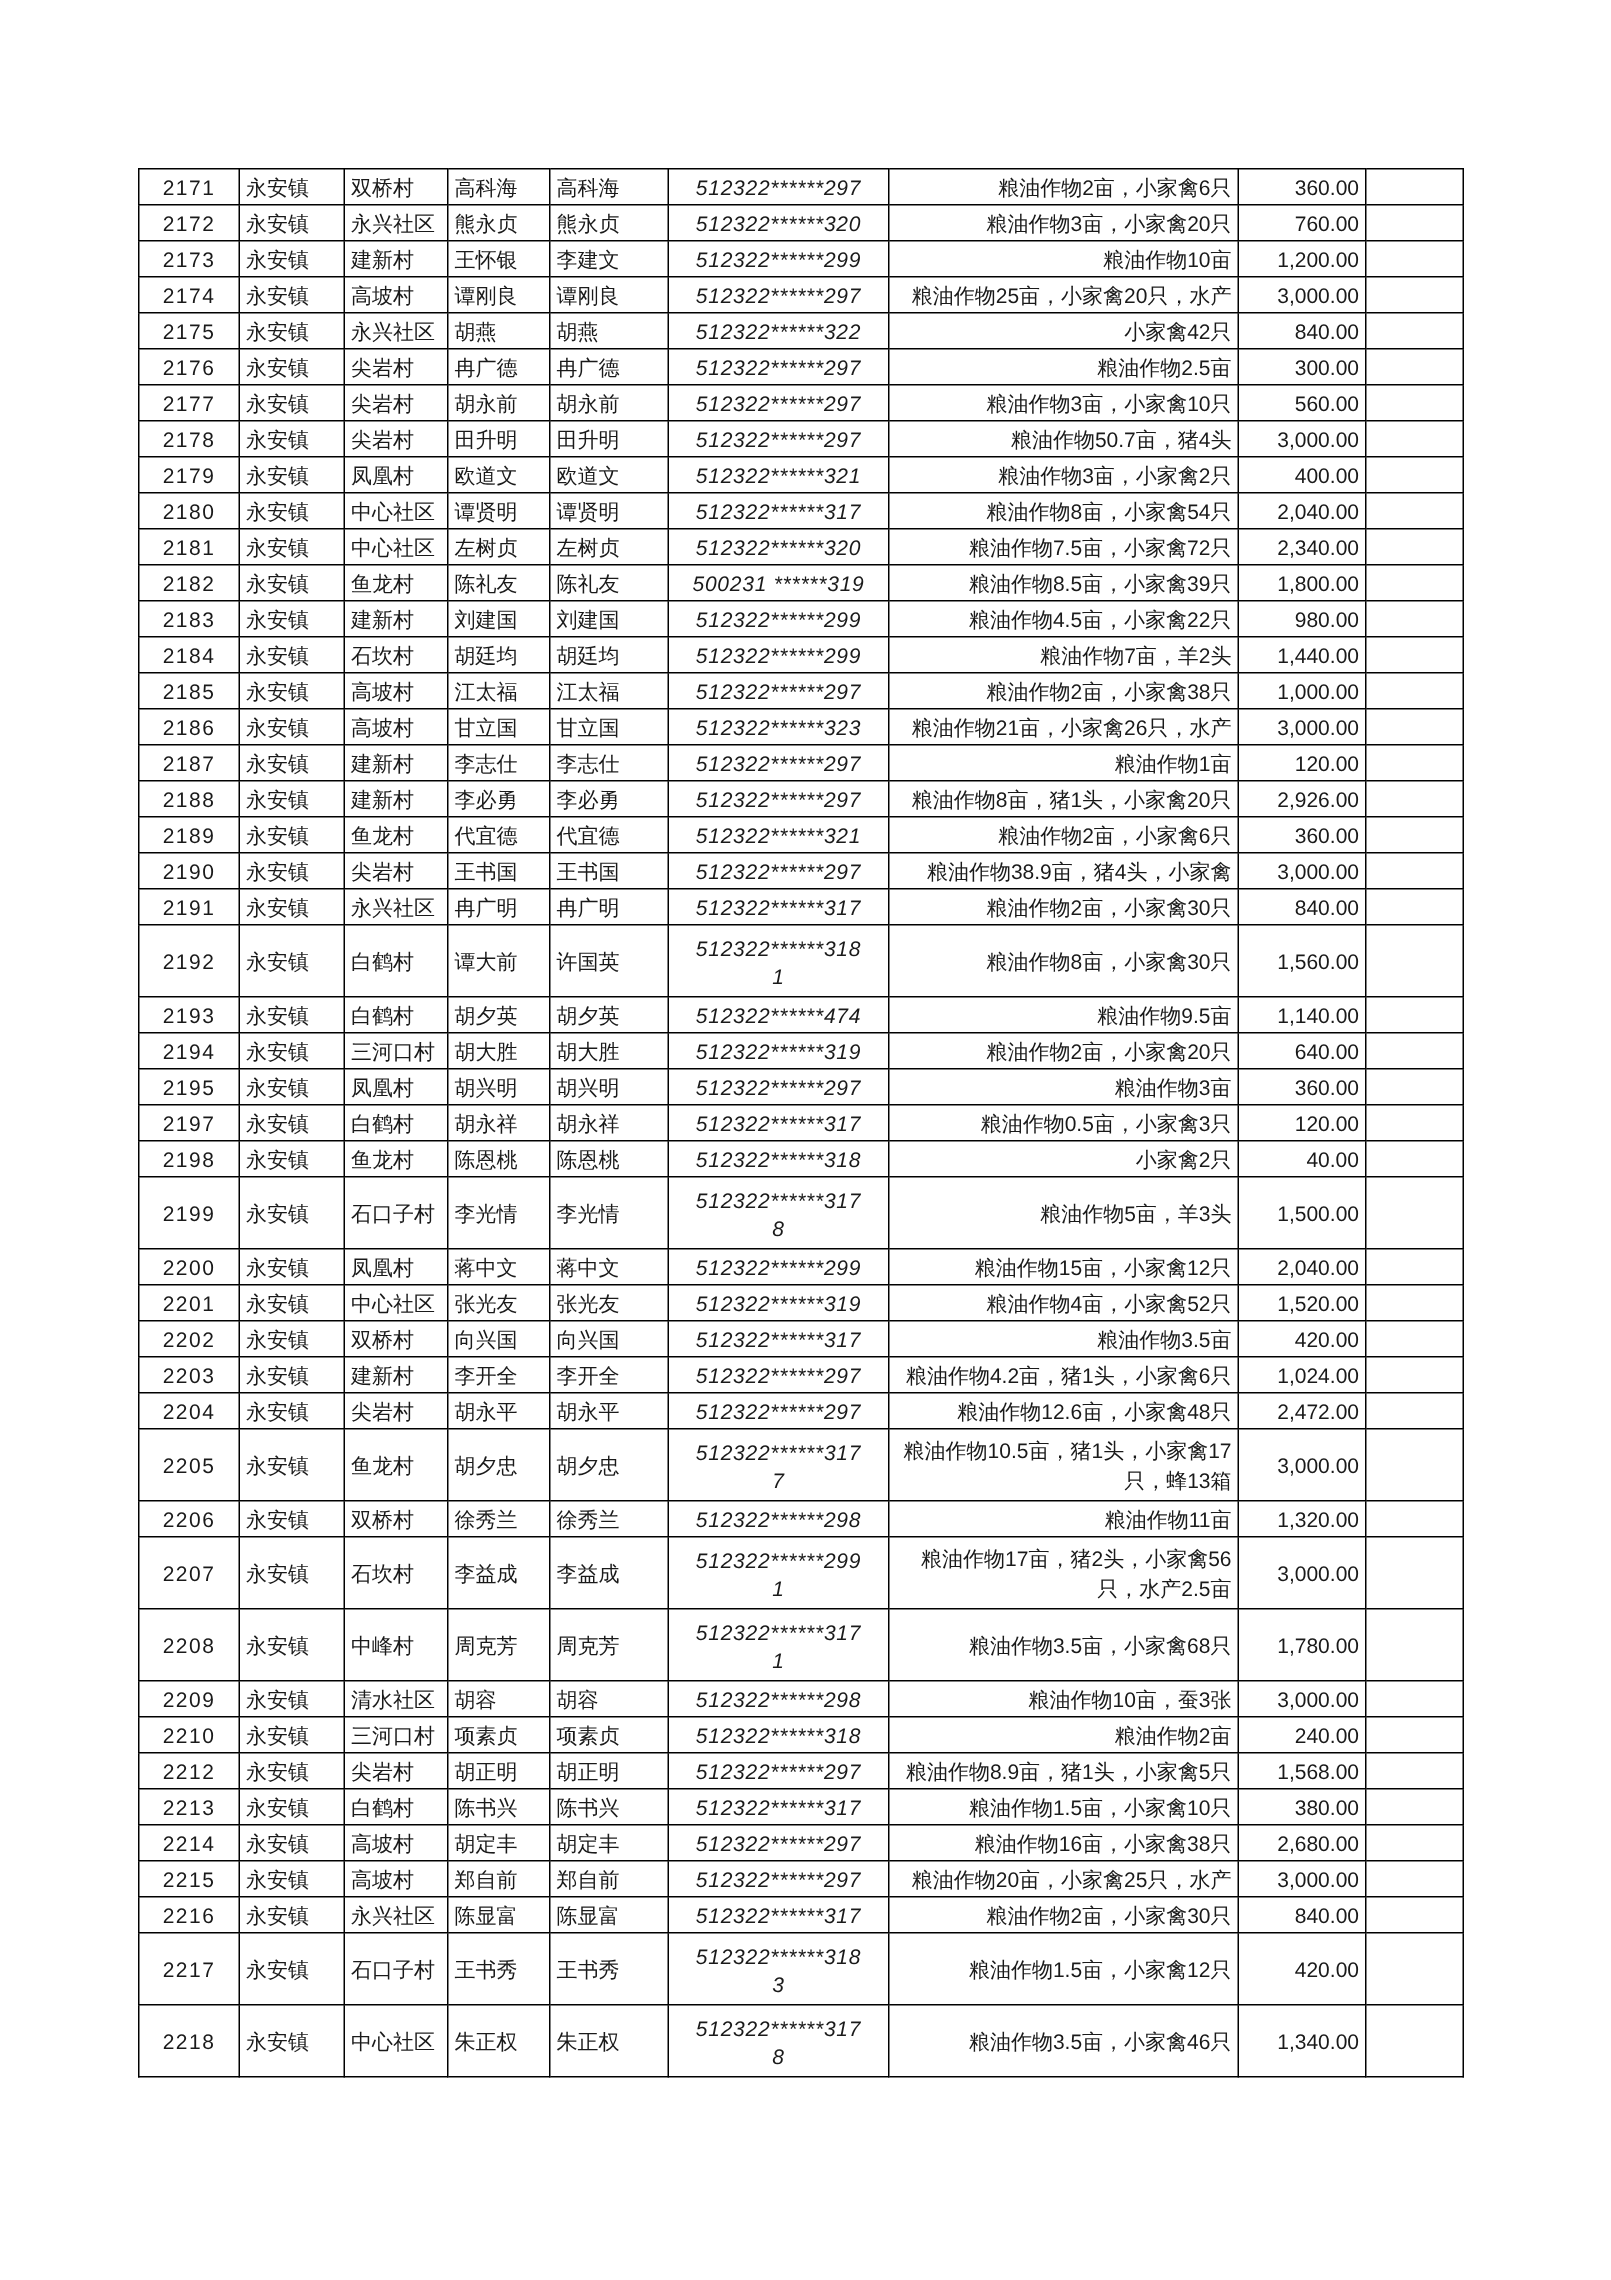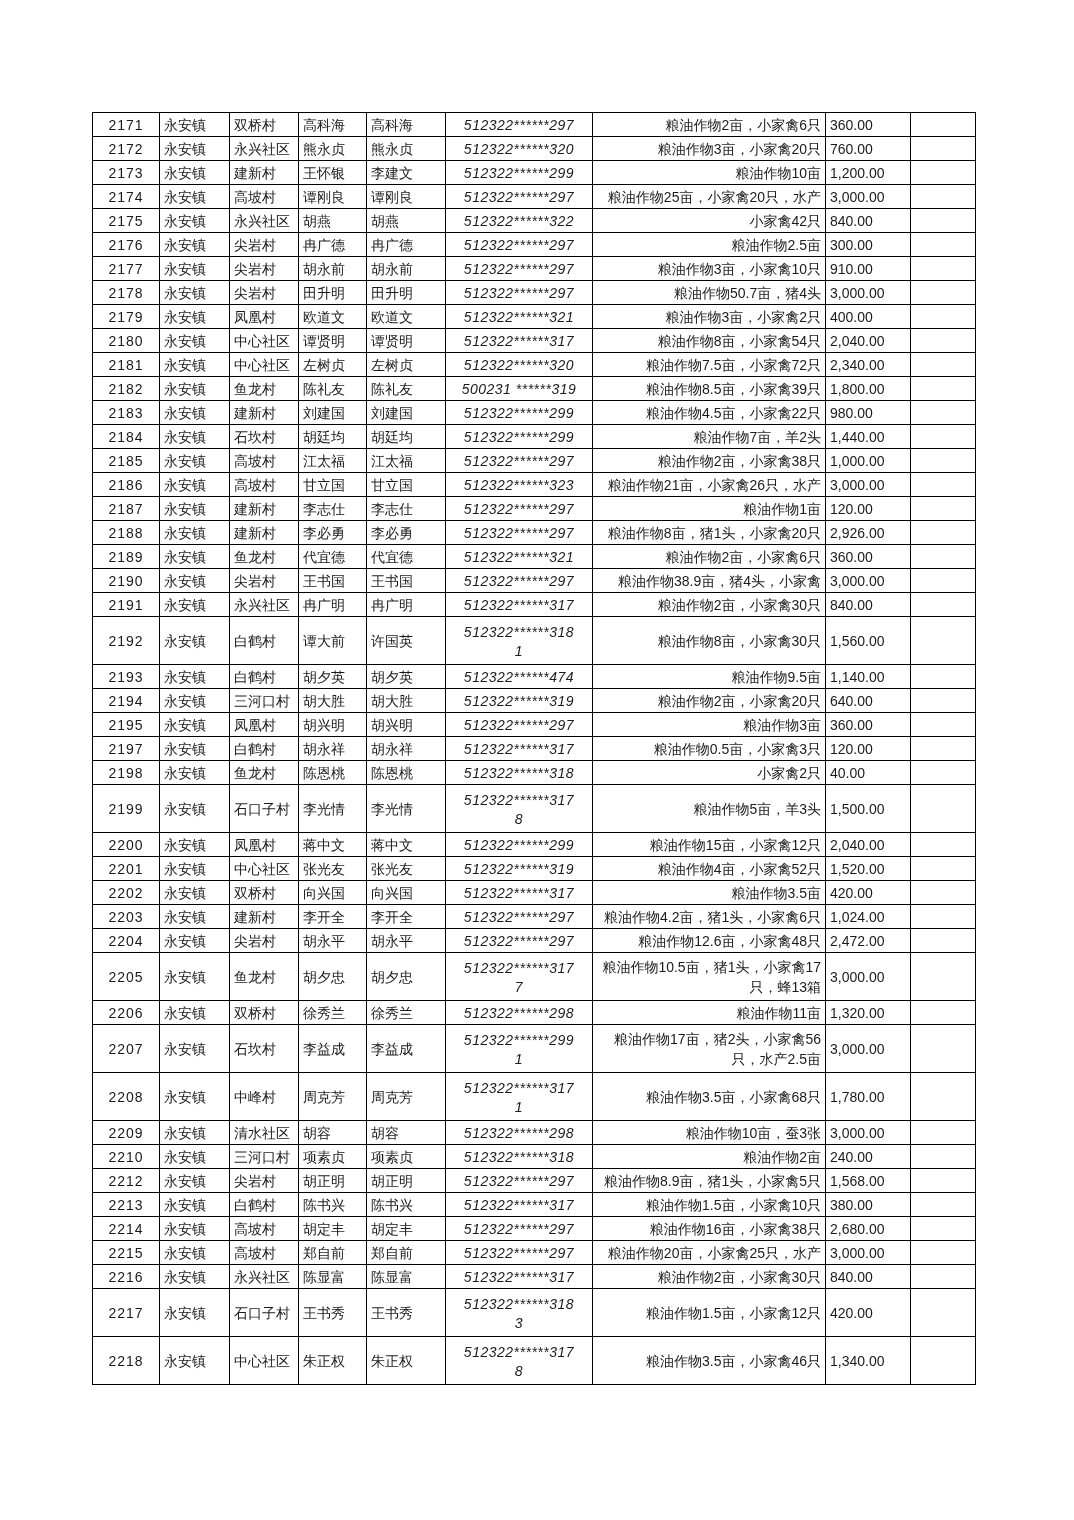--- a/index.html
+++ b/index.html
@@ -55,21 +55,21 @@
     font-style: italic;
   }
   td.c-id .id-line2 {
     display: block;
     text-align: center;
     line-height: 18px;
   }
   td.c-desc { text-align: right; }
   tr.tall td.c-desc, tr.tall td.c-id { white-space: normal; }
   td.c-amount {
-    text-align: left;
+    text-align: right;
     font-size: 15px;
     color: #141414;
     padding-right: 5px;
   }
   td.c-blank { background: #ffffff; }
 </style>
 </head>
 <body>
 
 <table class="sheet">
@@ -152,21 +152,21 @@
         <td class="c-blank"></td>
       </tr>
       <tr>
         <td class="c-seq">2177</td>
         <td class="c-town">永安镇</td>
         <td class="c-village">尖岩村</td>
         <td class="c-name">胡永前</td>
         <td class="c-payee">胡永前</td>
         <td class="c-id"><span>512322******297</span></td>
         <td class="c-desc">粮油作物3亩，小家禽10只</td>
-        <td class="c-amount">910.00</td>
+        <td class="c-amount">560.00</td>
         <td class="c-blank"></td>
       </tr>
       <tr>
         <td class="c-seq">2178</td>
         <td class="c-town">永安镇</td>
         <td class="c-village">尖岩村</td>
         <td class="c-name">田升明</td>
         <td class="c-payee">田升明</td>
         <td class="c-id"><span>512322******297</span></td>
         <td class="c-desc">粮油作物50.7亩，猪4头</td>

